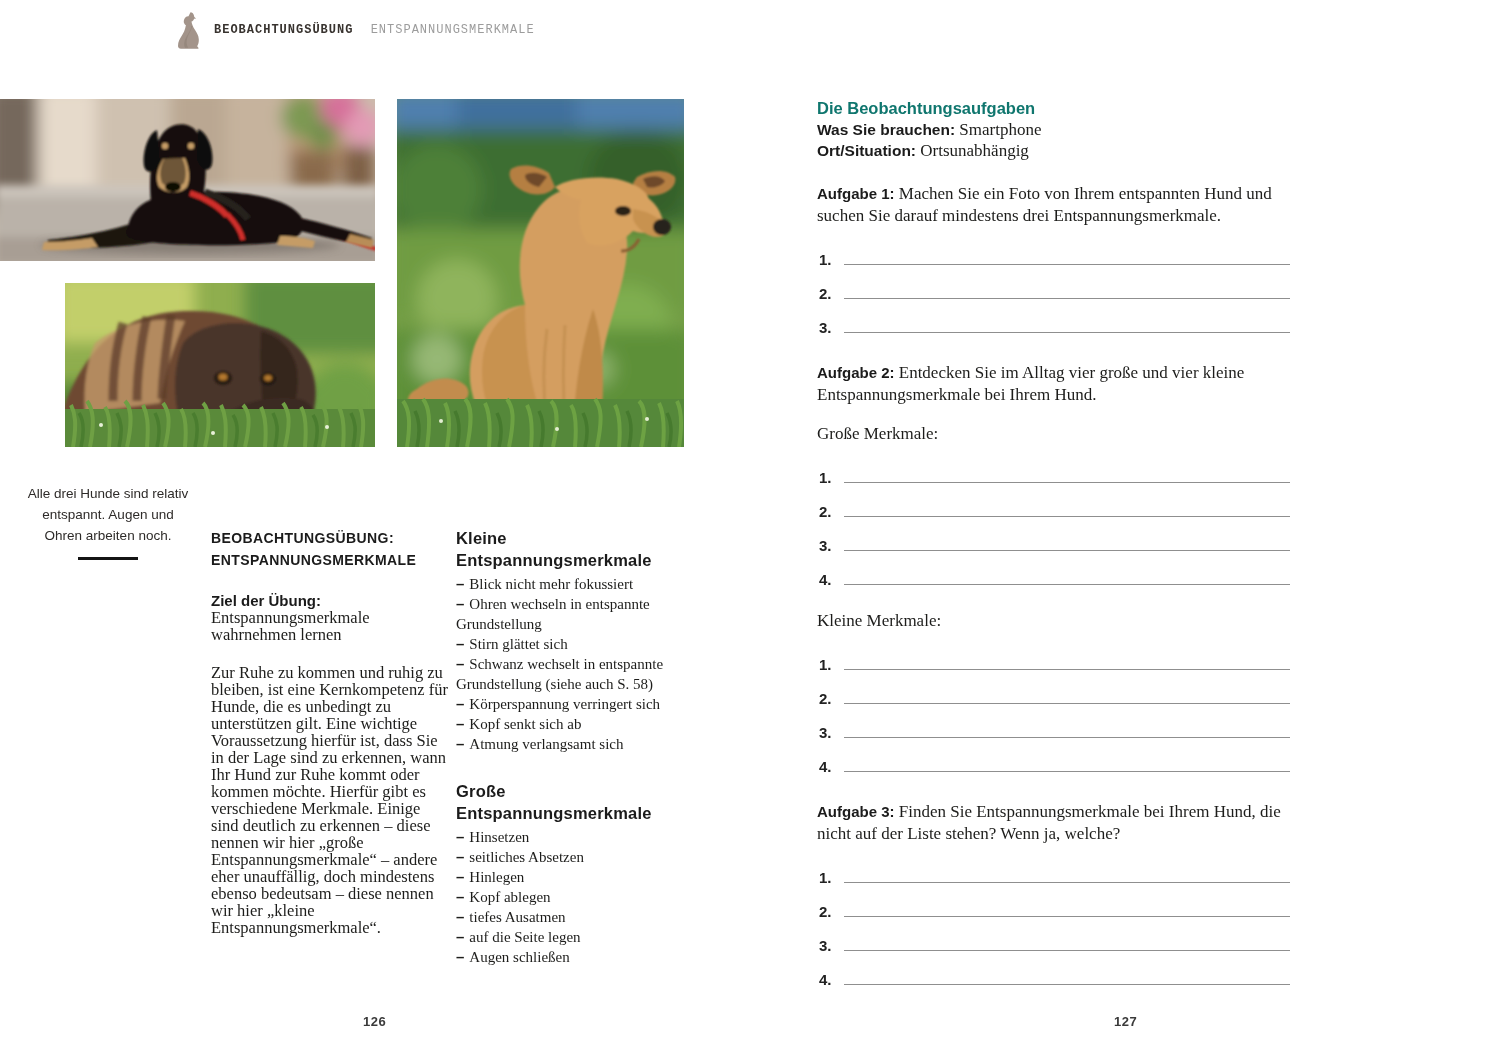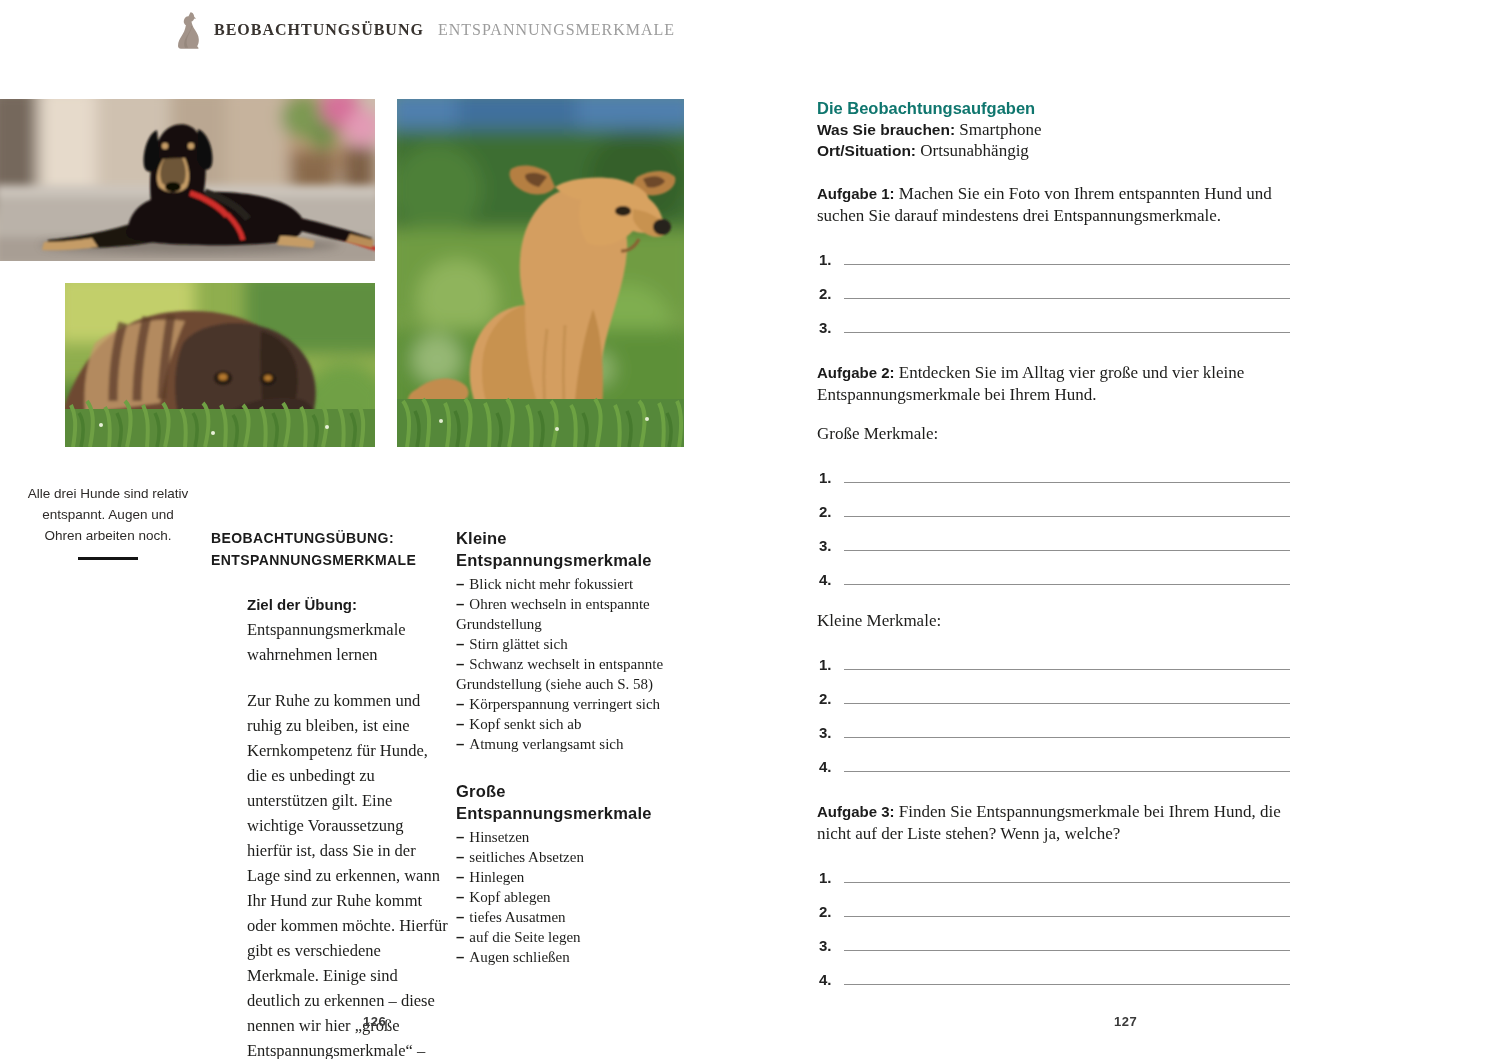--- a/index.html
+++ b/index.html
@@ -5,21 +5,21 @@
   * { margin:0; padding:0; box-sizing:border-box; }
   html,body { background:#ffffff; }
   #canvas {
     position:relative; width:1500px; height:1059px; background:#ffffff;
     font-family:"Liberation Serif", serif; color:#1d1d1b; overflow:hidden;
   }
 
   
   #running-header { position:absolute; left:176px; top:11px; display:flex; align-items:center; }
   #header-icon { width:28px; height:38px; flex:0 0 auto; }
-  #header-title { margin-left:10px; font-family:Liberation Serif, serif; font-size:16px; letter-spacing:1px; }
+  #header-title { margin-left:10px; font-family:Liberation Mono, monospace; font-size:12px; letter-spacing:1px; }
   #header-title .bold { font-weight:700; color:#38332f; }
   #header-title .light { font-weight:400; color:#9c9c9c; margin-left:9px; }
 
   
   .photo { position:absolute; overflow:hidden; }
   .photo svg { display:block; width:100%; height:100%; }
   #photo-1 { left:0;   top:99;  width:375px; height:162px; top:99px; }
   #photo-2 { left:65px; top:283px; width:310px; height:164px; }
   #photo-3 { left:397px; top:99px; width:287px; height:348px; }
 
@@ -30,21 +30,21 @@
 
   
   .col { position:absolute; }
   #exercise-col { left:211px; top:527px; width:238px; }
   #features-col { left:456px; top:527px; width:240px; }
 
   h2.block-heading { font-family:"Liberation Sans", sans-serif; font-weight:700; font-size:14px;
     line-height:22px; letter-spacing:.4px; color:#1b1b1b; }
   h4.list-heading { font-family:"Liberation Sans", sans-serif; font-weight:700; font-size:16.5px;
     line-height:22px; letter-spacing:.2px; color:#1b1b1b; }
-  .serif-body { font-size:16.5px; line-height:25px; color:#1d1d1b;margin-left:36px; }
+  .serif-body { font-size:16.5px; line-height:17px; color:#1d1d1b; }
   .lead-label { font-family:"Liberation Sans", sans-serif; font-weight:700; font-size:15px; color:#1b1b1b; }
   #goal-para { margin-top:21px; }
   #exercise-para { margin-top:21px; }
 
   .feat-list { margin-bottom:26px; }
   .feat-list h4 { margin-bottom:3px; }
   .li { font-size:15px; line-height:20px; color:#1d1d1b; }
   .dash { font-family:"Liberation Sans", sans-serif; font-weight:700; margin-right:5px; }
 
   

